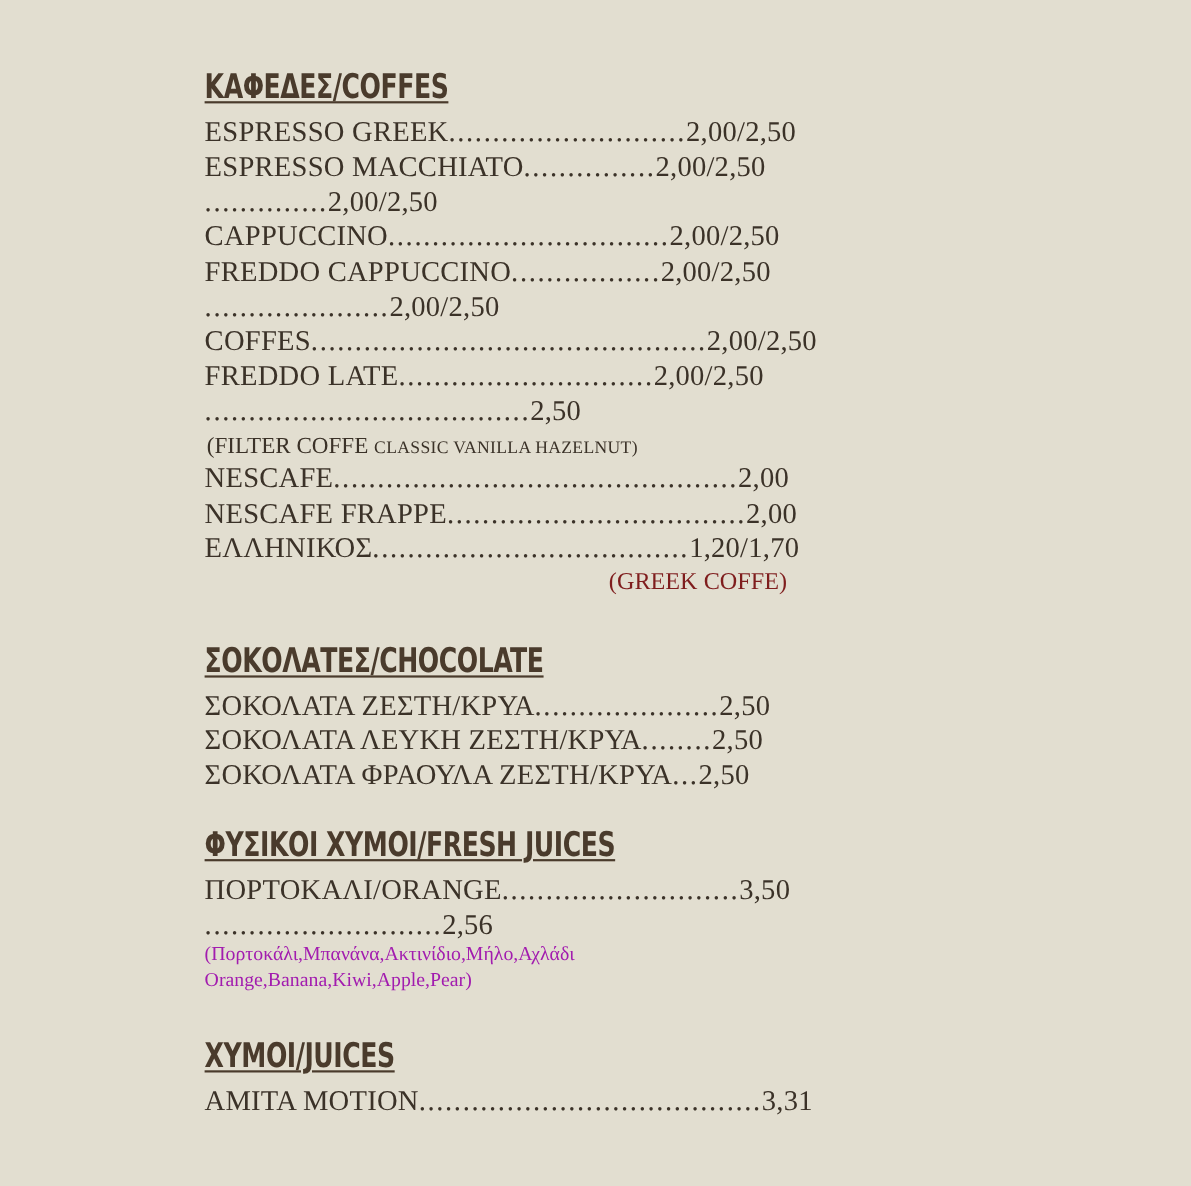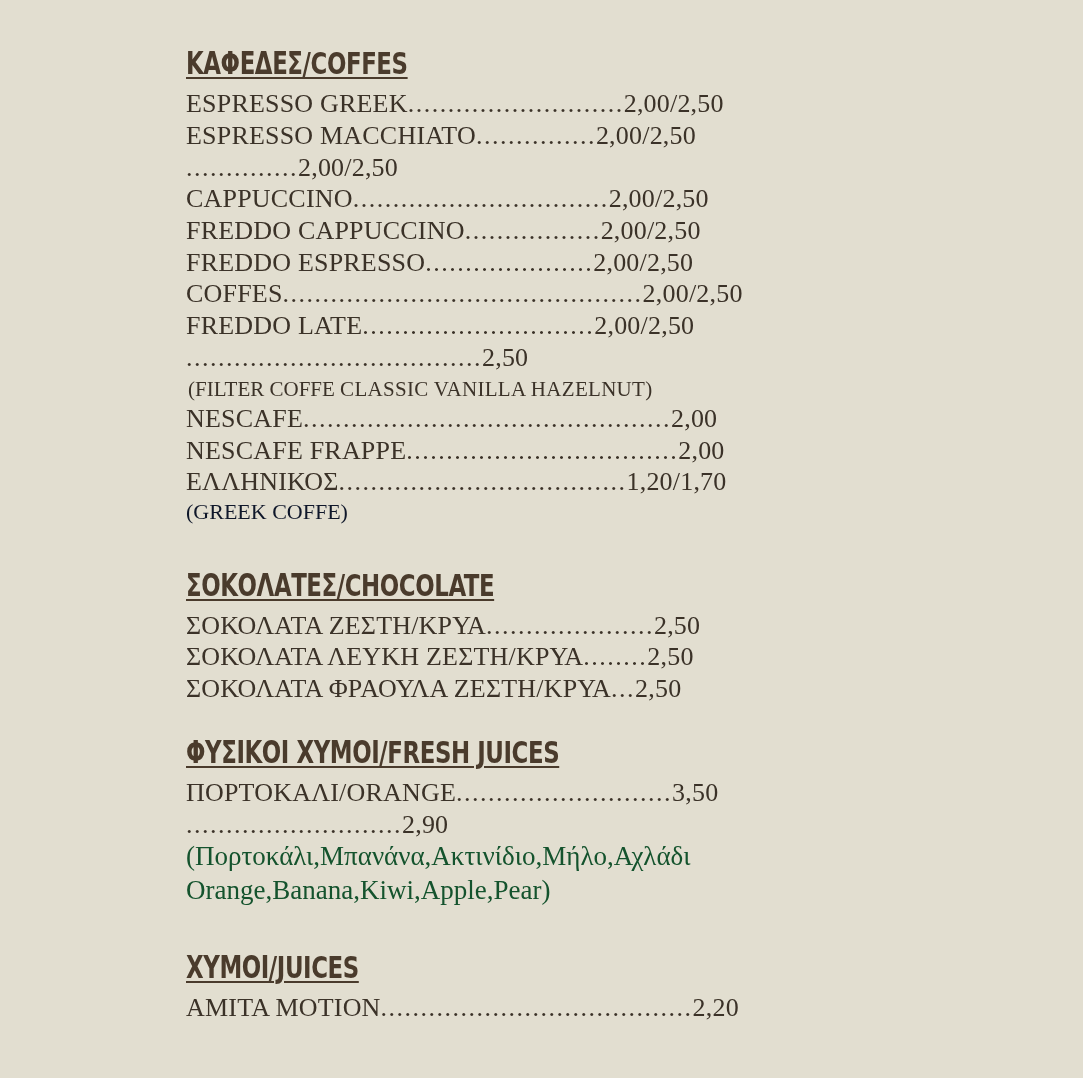--- a/index.html
+++ b/index.html
@@ -68,38 +68,39 @@
     flex: 0 0 auto;
   }
   .note {
     font-size: 21px;
     line-height: 1.3;
     color: #3b3228;
     margin: 2px 0 0 2px;
     white-space: nowrap;
   }
   .note .small {
-    font-size: 21px;
+    font-size: 16px;
     letter-spacing: 0.3px;
     text-align: right;
   }
   .note-plain {
     font-size: 22px;
     line-height: 1.25;
-    color: #0f172a;
+    color: #7f1d1d;
     margin: 0;
+    text-align: center;
   }
   .multi {
-    font-size: 27px;
+    font-size: 18px;
     line-height: 1.25;
-    color: #14532d;
+    color: #a21caf;
   }
   .gap-m { height: 30px; }
   .gap-l { height: 42px; }
-  .sec-coffee { margin-top: 2px; }
+  .sec-coffee { margin-top: 18px; }
   .sec-choc .items .item { font-size: 26px; }
 </style>
 </head>
 <body>
 
 <div class="page">
 
   <div class="section sec-coffee">
     <div class="section-title">ΚΑΦΕΔΕΣ/COFFES</div>
     <ul class="items">
@@ -121,21 +122,20 @@
         <span class="name">CAPPUCCINO</span>
         <span class="leader">................................</span>
         <span class="price">2,00/2,50</span>
       </li>
       <li class="item">
         <span class="name">FREDDO CAPPUCCINO</span>
         <span class="leader">.................</span>
         <span class="price">2,00/2,50</span>
       </li>
       <li class="item">
-        <span class="name">FREDDO ESPRESSO</span>
         <span class="leader">.....................</span>
         <span class="price">2,00/2,50</span>
       </li>
       <li class="item">
         <span class="name">COFFES</span>
         <span class="leader">.............................................</span>
         <span class="price">2,00/2,50</span>
       </li>
       <li class="item">
         <span class="name">FREDDO LATE</span>
@@ -199,33 +199,33 @@
   <div class="section">
     <div class="section-title">ΦΥΣΙΚΟΙ ΧΥΜΟΙ/FRESH JUICES</div>
     <ul class="items">
       <li class="item">
         <span class="name">ΠΟΡΤΟΚΑΛΙ/ORANGE</span>
         <span class="leader">...........................</span>
         <span class="price">3,50</span>
       </li>
       <li class="item">
         <span class="leader">...........................</span>
-        <span class="price">2,90</span>
+        <span class="price">2,56</span>
       </li>
     </ul>
     <div class="multi">(Πορτοκάλι,Μπανάνα,Ακτινίδιο,Μήλο,Αχλάδι</div>
     <div class="multi">Orange,Banana,Kiwi,Apple,Pear)</div>
   </div>
 
   <div class="gap-l"></div>
 
   <div class="section">
     <div class="section-title">ΧΥΜΟΙ/JUICES</div>
     <ul class="items">
       <li class="item">
         <span class="name">AMITA MOTION</span>
         <span class="leader">.......................................</span>
-        <span class="price">2,20</span>
+        <span class="price">3,31</span>
       </li>
     </ul>
   </div>
 
 </div>
 
 </body></html>

